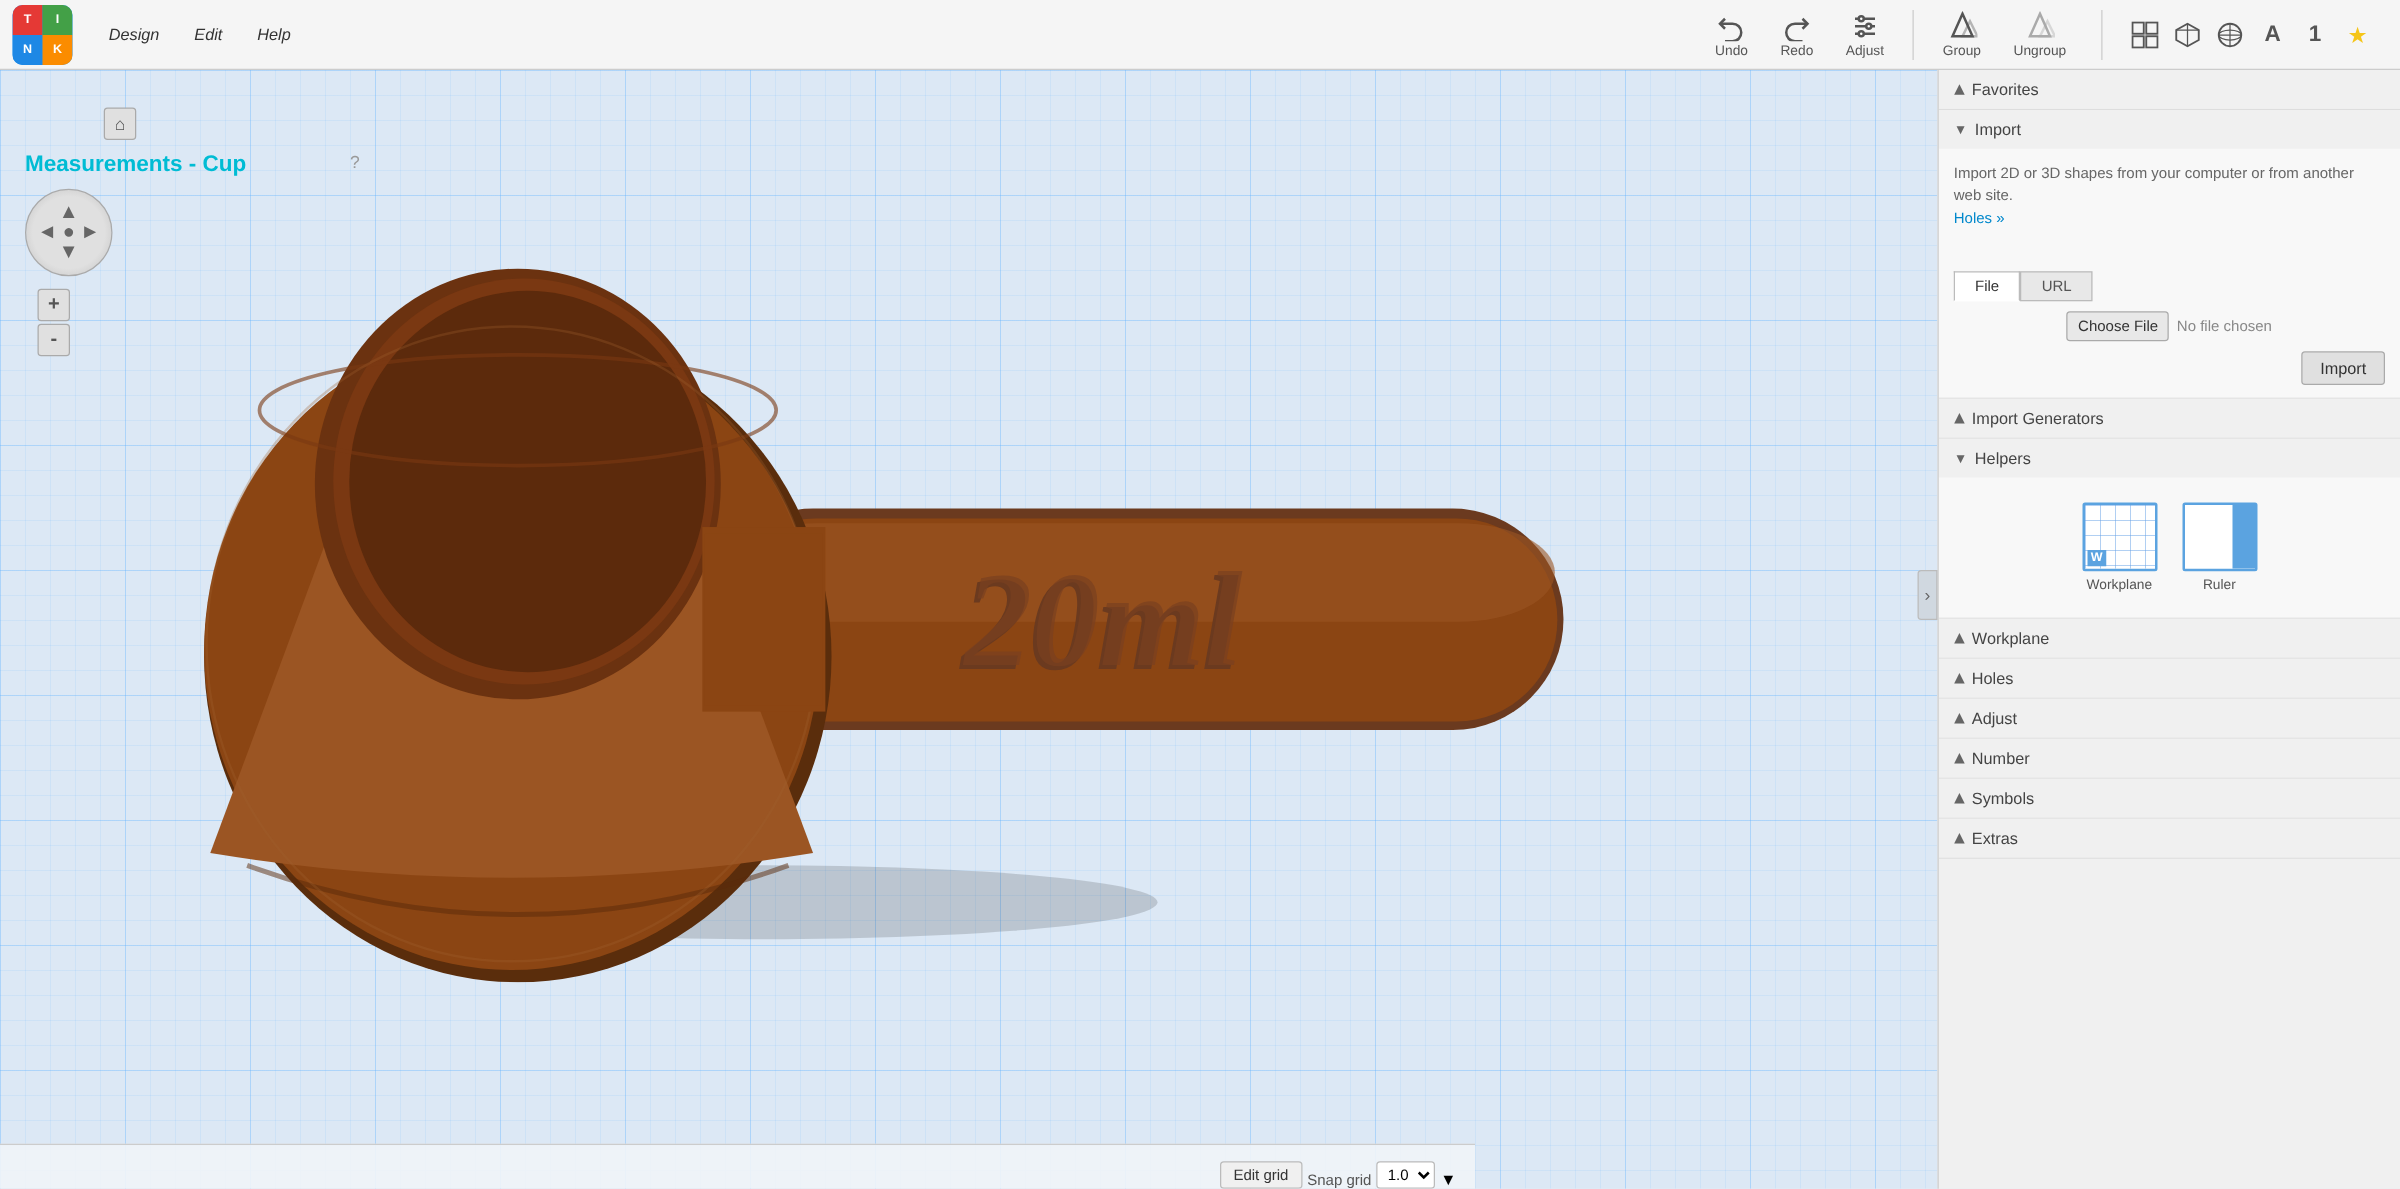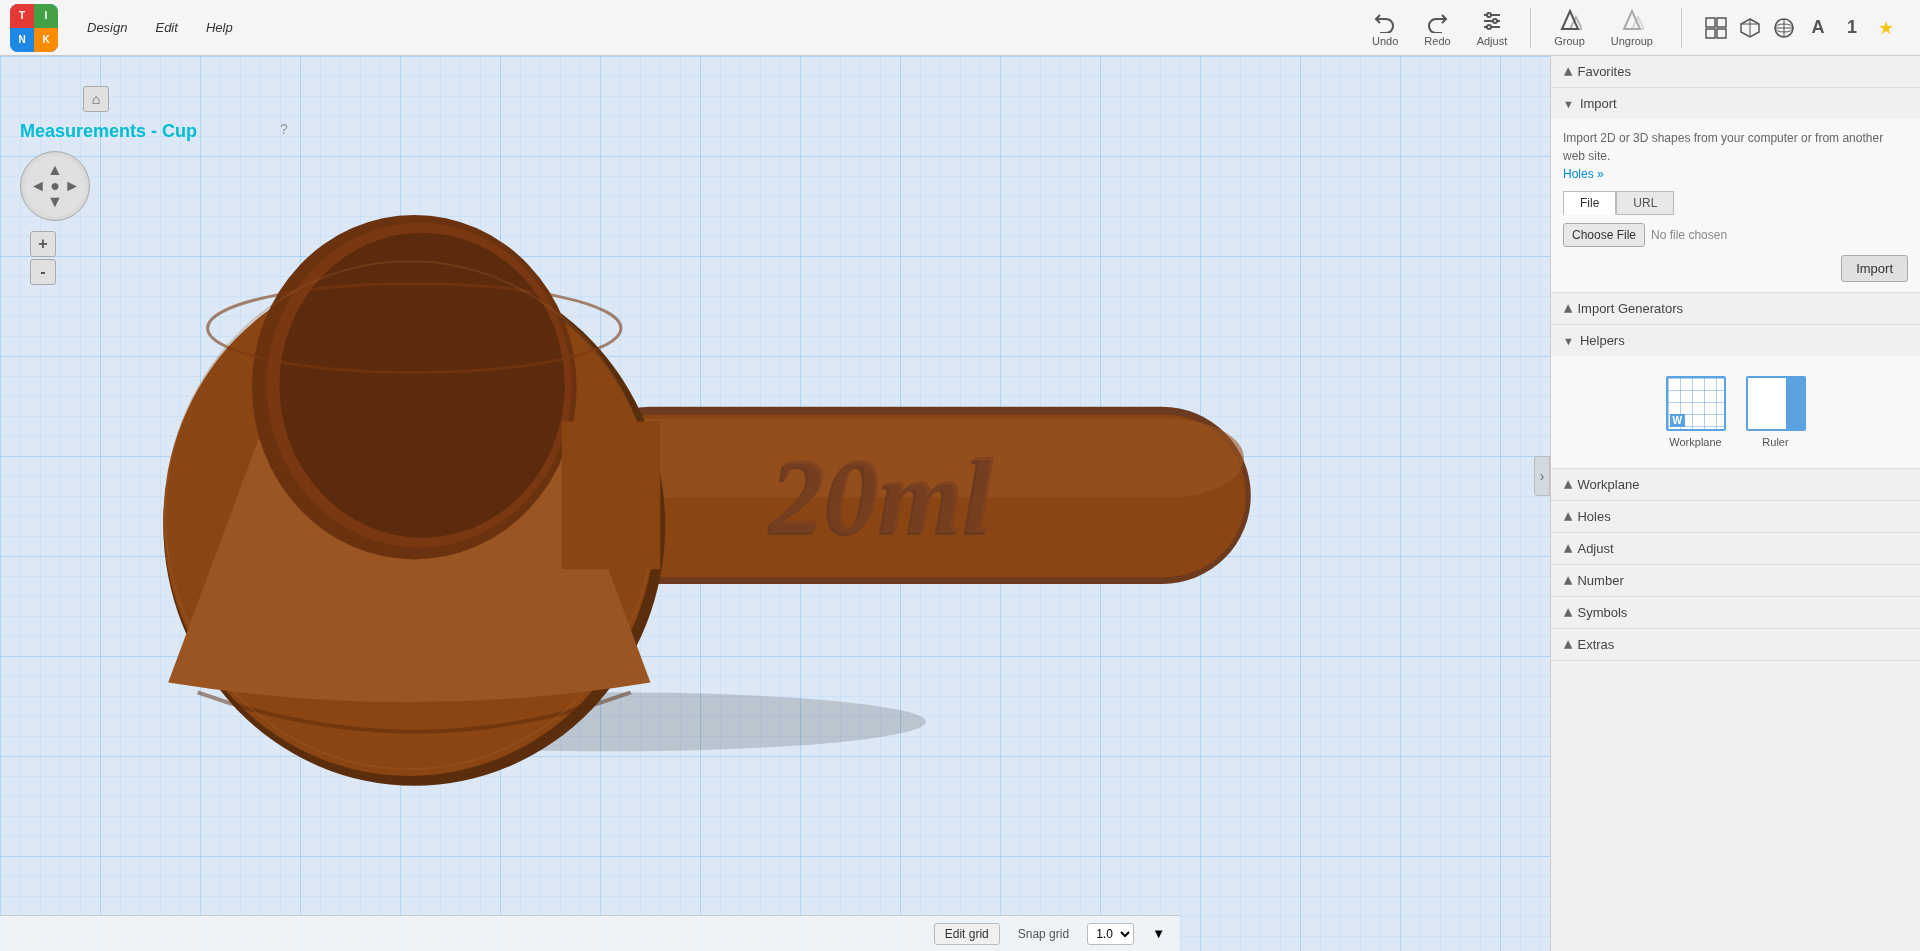--- a/index.html
+++ b/index.html
@@ -110,22 +110,22 @@
       position: absolute;
       top: 80px; left: 100px;
       width: 1200px; height: 650px; padding-left: 19px;
     }
 
     
     #bottom-bar {
       position: absolute; bottom: 0; left: 0; right: 370px;
       height: 36px; background: rgba(240,244,248,0.9);
       border-top: 1px solid #ccc;
-      display: flex; align-items: center; justify-content: flex-end;
-      padding: 0 15px; gap: 18px;
+      display: flex; align-items: flex-end; justify-content: flex-end;
+      padding: 0 15px; gap: 4px;
     }
     #edit-grid-btn {
       padding: 3px 10px; background: #f0f0f0; border: 1px solid #bbb;
       border-radius: 3px; cursor: pointer; font-size: 12px; color: #333;
     }
     #snap-label { font-size: 12px; color: #555; }
     #snap-select {
       padding: 2px 4px; border: 1px solid #bbb; border-radius: 3px;
       font-size: 12px; background: white;
     }
@@ -160,24 +160,24 @@
     .section-arrow.open { transform: rotate(0deg); }
     .section-arrow.closed { transform: rotate(-90deg); display: inline-block; }
     .panel-section-content { padding: 10px 12px; background: #f8f8f8; }
 
     
     .import-desc { font-size: 12px; color: #666; line-height: 1.5; margin-bottom: 8px; }
     .import-more { color: #0088cc; cursor: pointer; font-size: 12px; }
     .file-url-tabs { display: flex; margin-bottom: 8px; }
     .fu-tab {
       padding: 4px 16px; border: 1px solid #bbb; cursor: pointer;
-      font-size: 12px; background: #e8e8e8; color: #555;
+      font-size: 12px; background: #e8e8e8; color: #555; margin-top: 26px;
     }
     .fu-tab.active { background: white; border-bottom-color: white; color: #333; }
-    .file-row { display: flex; align-items: center; gap: 6px; margin-bottom: 8px; }
+    .file-row { display: flex; align-items: center; gap: 6px; margin-bottom: 8px; justify-content: center; }
     .choose-file-btn {
       padding: 4px 8px; background: #e8e8e8; border: 1px solid #aaa;
       border-radius: 3px; cursor: pointer; font-size: 12px; color: #333;
     }
     .no-file-text { font-size: 12px; color: #888; }
     .import-btn {
       float: right; padding: 5px 14px;
       background: #e0e0e0; border: 1px solid #aaa;
       border-radius: 3px; cursor: pointer; font-size: 13px; color: #333;
     }

